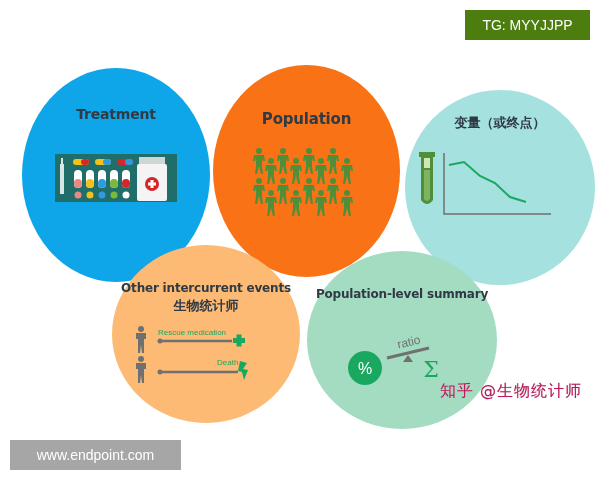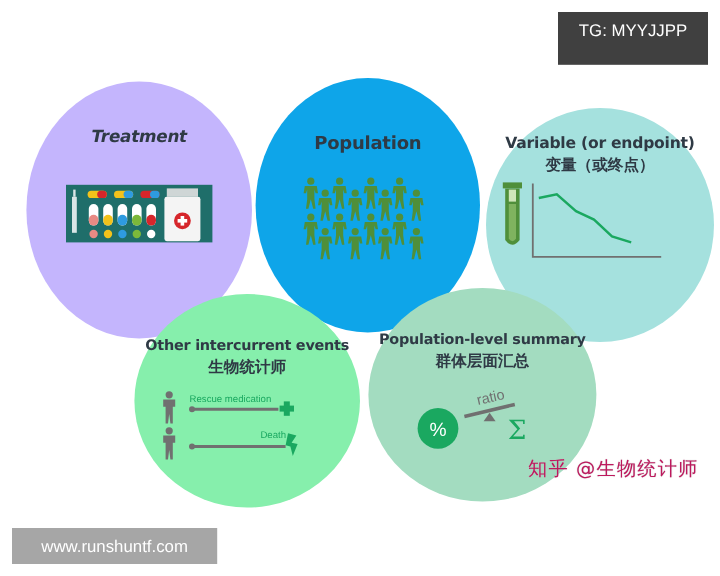--- a/index.html
+++ b/index.html
@@ -2,34 +2,34 @@
 <html><head>
 <meta charset="utf-8">
 <style>
   html, body { margin:0; padding:0; }
   body { width:600px; height:480px; background:#ffffff; position:relative; overflow:hidden;
          font-family:"DejaVu Sans","Liberation Sans",sans-serif; }
   .circle { position:absolute; border-radius:50%; }
   .c-title { position:absolute; left:0; right:0; text-align:center; font-weight:bold; color:#2f3a45; }
   .en { font-size:14px; letter-spacing:-0.2px; }
   .zh { font-size:13px; margin-top:2px; }
-  .tg-badge { position:absolute; left:465px; top:10px; width:125px; height:44px; background:#404040;
+  .tg-badge { position:absolute; left:465px; top:10px; width:125px; height:30px; background:#4d7c0f;
               color:#fff; font-family:"Liberation Sans",sans-serif; font-size:14px; line-height:30px; text-align:center; }
   .url-badge { position:absolute; left:10px; top:440px; width:171px; height:30px; background:#a6a6a6;
                color:#fff; font-family:"Liberation Sans",sans-serif; font-size:14px; line-height:30px; text-align:center; }
   .watermark { position:absolute; left:440px; top:381px; color:#be185d; font-size:16px; letter-spacing:1px;
                text-shadow:0 0 1px #bdbdbd; }
   svg { position:absolute; overflow:visible; }
 </style>
 </head>
 <body>
 
 <div class="tg-badge">TG: MYYJJPP</div>
 
-<div class="circle" style="left:22px;top:68px;width:188px;height:214px;background:#c4b5fd;font-style:italic;">
+<div class="circle" style="left:22px;top:68px;width:188px;height:214px;background:#0ea5e9;">
   <div class="c-title" style="top:38px;">
     <div class="en">Treatment</div>
   </div>
   <svg style="left:33px;top:86px;" width="122" height="48" viewBox="0 0 122 48">
     <rect x="0" y="0" width="122" height="48" fill="#1f6e6a"></rect>
 
     <rect x="5" y="10" width="4" height="30" fill="#d9e6e6"></rect>
     <rect x="6" y="4" width="2" height="6" fill="#d9e6e6"></rect>
 
     <rect x="18" y="5" width="16" height="6" rx="3" fill="#f2c21b"></rect>
@@ -57,21 +57,21 @@
     <circle cx="71" cy="41" r="3.5" fill="#ffffff"></circle>
 
     <rect x="84" y="3" width="26" height="7" fill="#cfd6d6"></rect>
     <rect x="82" y="10" width="30" height="37" rx="2" fill="#f4f4f4"></rect>
     <circle cx="97" cy="30" r="7" fill="#d6262b"></circle>
     <rect x="93" y="28.5" width="8" height="3" fill="#fff"></rect>
       <rect x="95.5" y="26" width="3" height="8" fill="#fff"></rect>
   </svg>
 </div>
 
-<div class="circle" style="left:213px;top:65px;width:187px;height:212px;background:#0ea5e9;">
+<div class="circle" style="left:213px;top:65px;width:187px;height:212px;background:#f97316;">
   <div class="c-title" style="top:45px;">
     <div class="en" style="font-size:15px;">Population</div>
   </div>
   <svg style="left:40px;top:83px;" width="105" height="80" viewBox="0 0 105 80">
     <defs>
       <g id="person">
         <circle cx="6" cy="3" r="3" fill="#4f8f3a"></circle>
         <path d="M1 7 L11 7 L12 13 L10 13 L9 10 L9 18 L10 26 L8 26 L6 18 L4 26 L2 26 L3 18 L3 10 L2 13 L0 13 Z" fill="#4f8f3a"></path>
       </g>
     </defs>
@@ -89,37 +89,36 @@
       <use href="#person" x="74" y="30"></use>
     <use href="#person" x="12" y="42"></use>
       <use href="#person" x="37" y="42"></use>
       <use href="#person" x="62" y="42"></use>
       <use href="#person" x="88" y="42"></use>
   </svg>
 </div>
 
 <div class="circle" style="left:405px;top:90px;width:190px;height:195px;background:#a5e1de;">
   <div class="c-title" style="top:22px;">
-    <div class="en" style="font-size:13px;">Variable (or endpoint)</div>
     <div class="zh">变量（或终点）</div>
   </div>
   <svg style="left:12px;top:60px;" width="150" height="70" viewBox="0 0 150 70">
 
     <rect x="2" y="2" width="16" height="5" fill="#4f8f3a"></rect>
     <path d="M4 7 L16 7 L16 50 Q10 58 4 50 Z" fill="#4f8f3a"></path>
     <rect x="7" y="8" width="6" height="10" fill="#cfe6b8"></rect>
     <path d="M7 20 L13 20 L13 49 Q10 53 7 49 Z" fill="#7fb35f"></path>
 
     <polyline points="27,3 27,64 134,64" fill="none" stroke="#707070" stroke-width="1.5"></polyline>
 
     <polyline points="32,15 47,12 63,26 78,33 93,47 109,52" fill="none" stroke="#1aa860" stroke-width="2"></polyline>
   </svg>
 </div>
 
-<div class="circle" style="left:112px;top:245px;width:188px;height:178px;background:#86efac;">
+<div class="circle" style="left:112px;top:245px;width:188px;height:178px;background:#fdba74;">
   <div class="c-title" style="top:36px;">
     <div class="en" style="font-size:12px;">Other intercurrent events</div>
     <div class="zh">生物统计师</div>
   </div>
   <svg style="left:22px;top:80px;" width="140" height="65" viewBox="0 0 140 65">
     <g fill="#707070">
       <circle cx="7" cy="4" r="3"></circle>
       <path d="M2 8 L12 8 L12 14 L10 14 L10 28 L8 28 L7 20 L6 28 L4 28 L4 14 L2 14 Z"></path>
       <circle cx="7" cy="34" r="3"></circle>
       <path d="M2 38 L12 38 L12 44 L10 44 L10 58 L8 58 L7 50 L6 58 L4 58 L4 44 L2 44 Z"></path>
@@ -131,32 +130,31 @@
       <rect x="99" y="13" width="12" height="5"></rect>
         <rect x="102.5" y="9.5" width="5" height="12"></rect>
     </g>
     <text x="83" y="40" font-size="8" fill="#1aa860" font-family="Liberation Sans, sans-serif">Death</text>
     <circle cx="26" cy="47" r="2.5" fill="#707070"></circle>
     <line x1="26" y1="47" x2="104" y2="47" stroke="#707070" stroke-width="2.5"></line>
     <path d="M106 36 L113 38 L109 44 L114 45 L110 55 L108 47 L104 46 Z" fill="#1aa860"></path>
   </svg>
 </div>
 
-<div class="circle" style="left:307px;top:240px;width:190px;height:178px;background:#a3dcc0;">
+<div class="circle" style="left:307px;top:251px;width:190px;height:178px;background:#a3dcc0;">
   <div class="c-title" style="top:36px;">
     <div class="en" style="font-size:12px;">Population-level summary</div>
-    <div class="zh">群体层面汇总</div>
   </div>
   <svg style="left:40px;top:78px;" width="110" height="60" viewBox="0 0 110 60">
     <circle cx="18" cy="39" r="17" fill="#1aa860"></circle>
     <text x="18" y="45" font-size="16" fill="#fff" text-anchor="middle" font-family="Liberation Sans, sans-serif">%</text>
     <g>
       <text x="62" y="17" font-size="12" fill="#707070" text-anchor="middle" transform="rotate(-13 62 14)" font-family="Liberation Sans, sans-serif">ratio</text>
       <line x1="40" y1="29" x2="82" y2="19" stroke="#707070" stroke-width="3"></line>
       <path d="M61 26 L66 33 L56 33 Z" fill="#707070"></path>
     </g>
     <text x="84" y="48" font-size="22" fill="#1aa860" text-anchor="middle" font-family="DejaVu Serif, serif">Σ</text>
   </svg>
 </div>
 
 <div class="watermark">知乎 @生物统计师</div>
 
-<div class="url-badge">www.runshuntf.com</div>
+<div class="url-badge">www.endpoint.com</div>
 
 </body></html>

